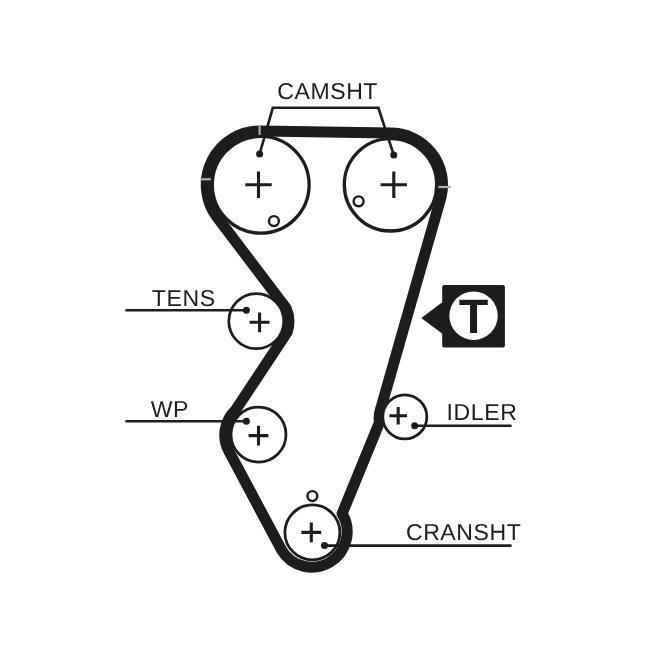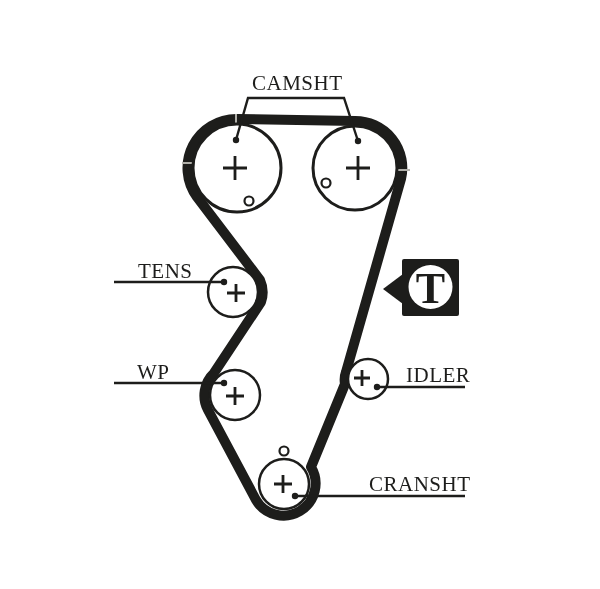--- a/index.html
+++ b/index.html
@@ -1,21 +1,21 @@
 <!DOCTYPE html>
 <html style="--ink: #1d1d1b; --paper: #ffffff; --mark: #b0afa9;"><head>
 <meta charset="utf-8">
 <style>
   html,body{margin:0;padding:0;background:#fff;}
   .screen{
     position:relative;
     width:600px;height:589px;
     background:var(--paper,#fff);
     overflow:hidden;
-    font-family:Liberation Serif, serif;
+    font-family:Liberation Sans, sans-serif;
   }
   svg{position:absolute;left:0;top:0;display:block;}
   .belt{fill:none;stroke:var(--ink,#1d1d1b);stroke-width:10;stroke-linejoin:round;stroke-linecap:round;}
   .pulley{fill:#fff;stroke:var(--ink,#1d1d1b);}
   .pulley.large{stroke-width:3;}
   .pulley.small{stroke-width:2.5;}
   .plus{stroke:var(--ink,#1d1d1b);stroke-width:2.8;fill:none;}
   .timing-dot{fill:#fff;stroke:var(--ink,#1d1d1b);stroke-width:2.2;}
   .leader{stroke:var(--ink,#1d1d1b);stroke-width:2.4;fill:none;}
   .leader-dot{fill:var(--ink,#1d1d1b);stroke:none;}

